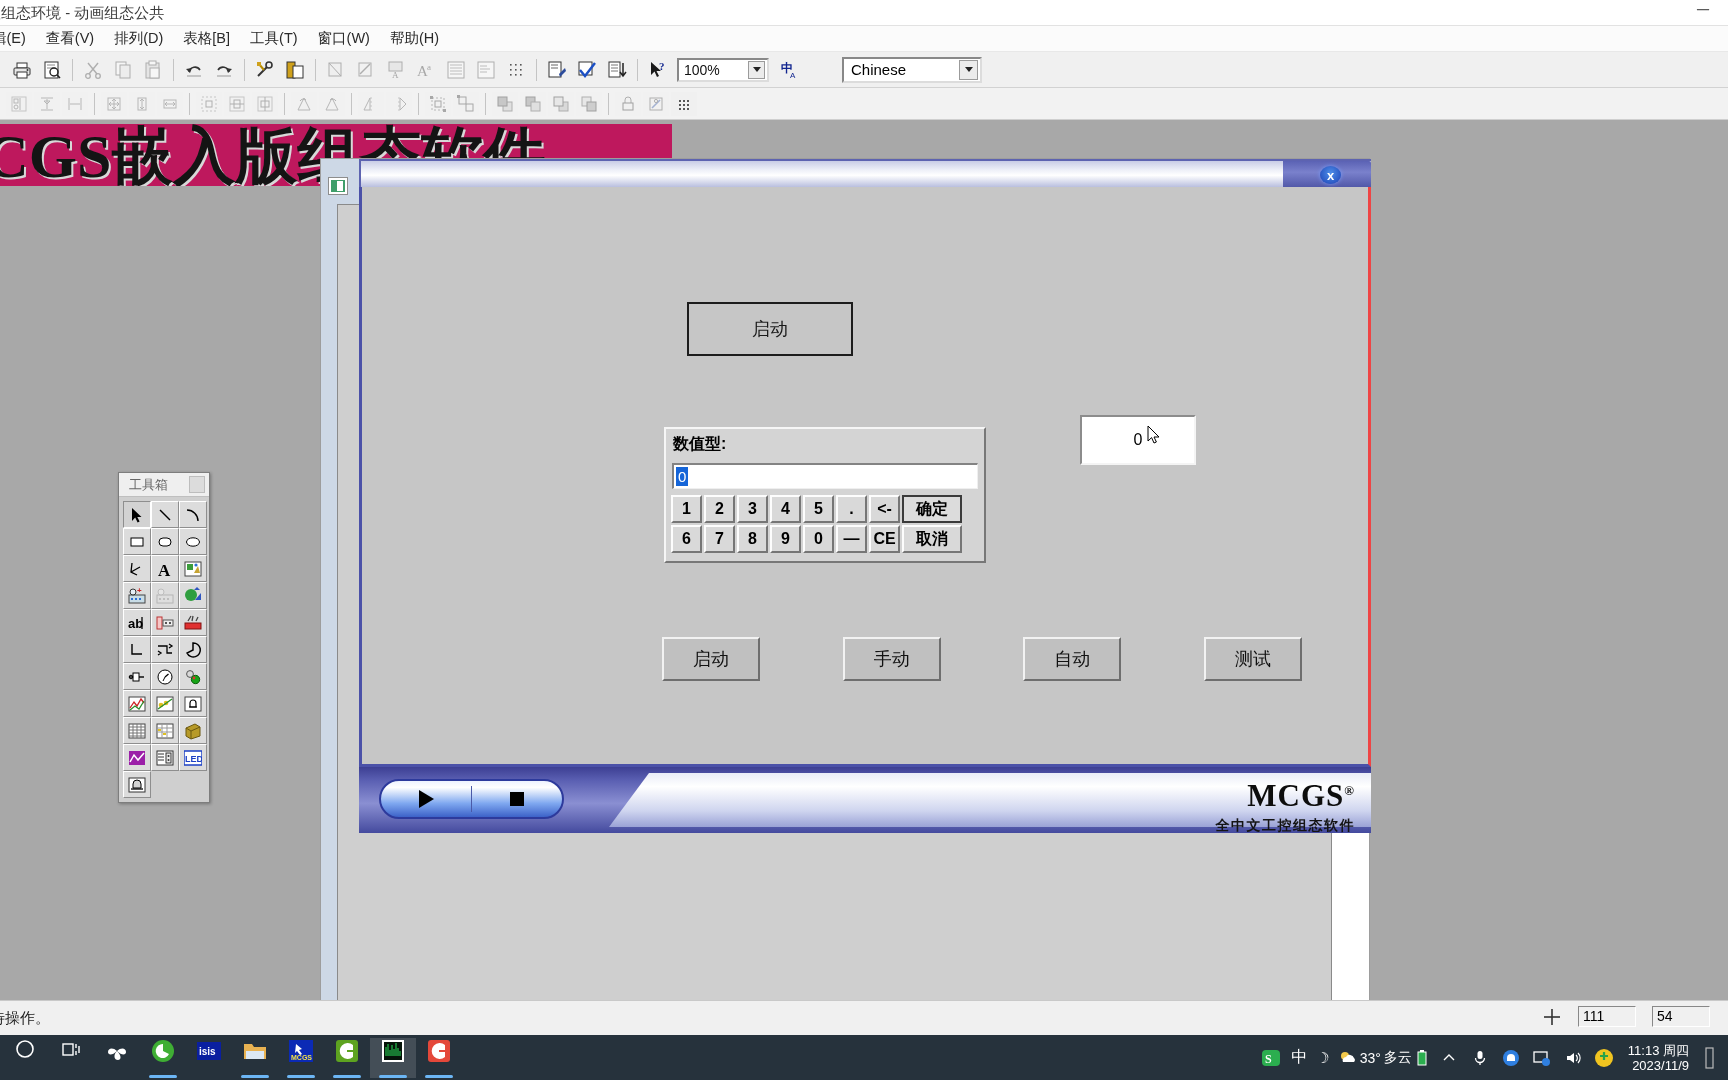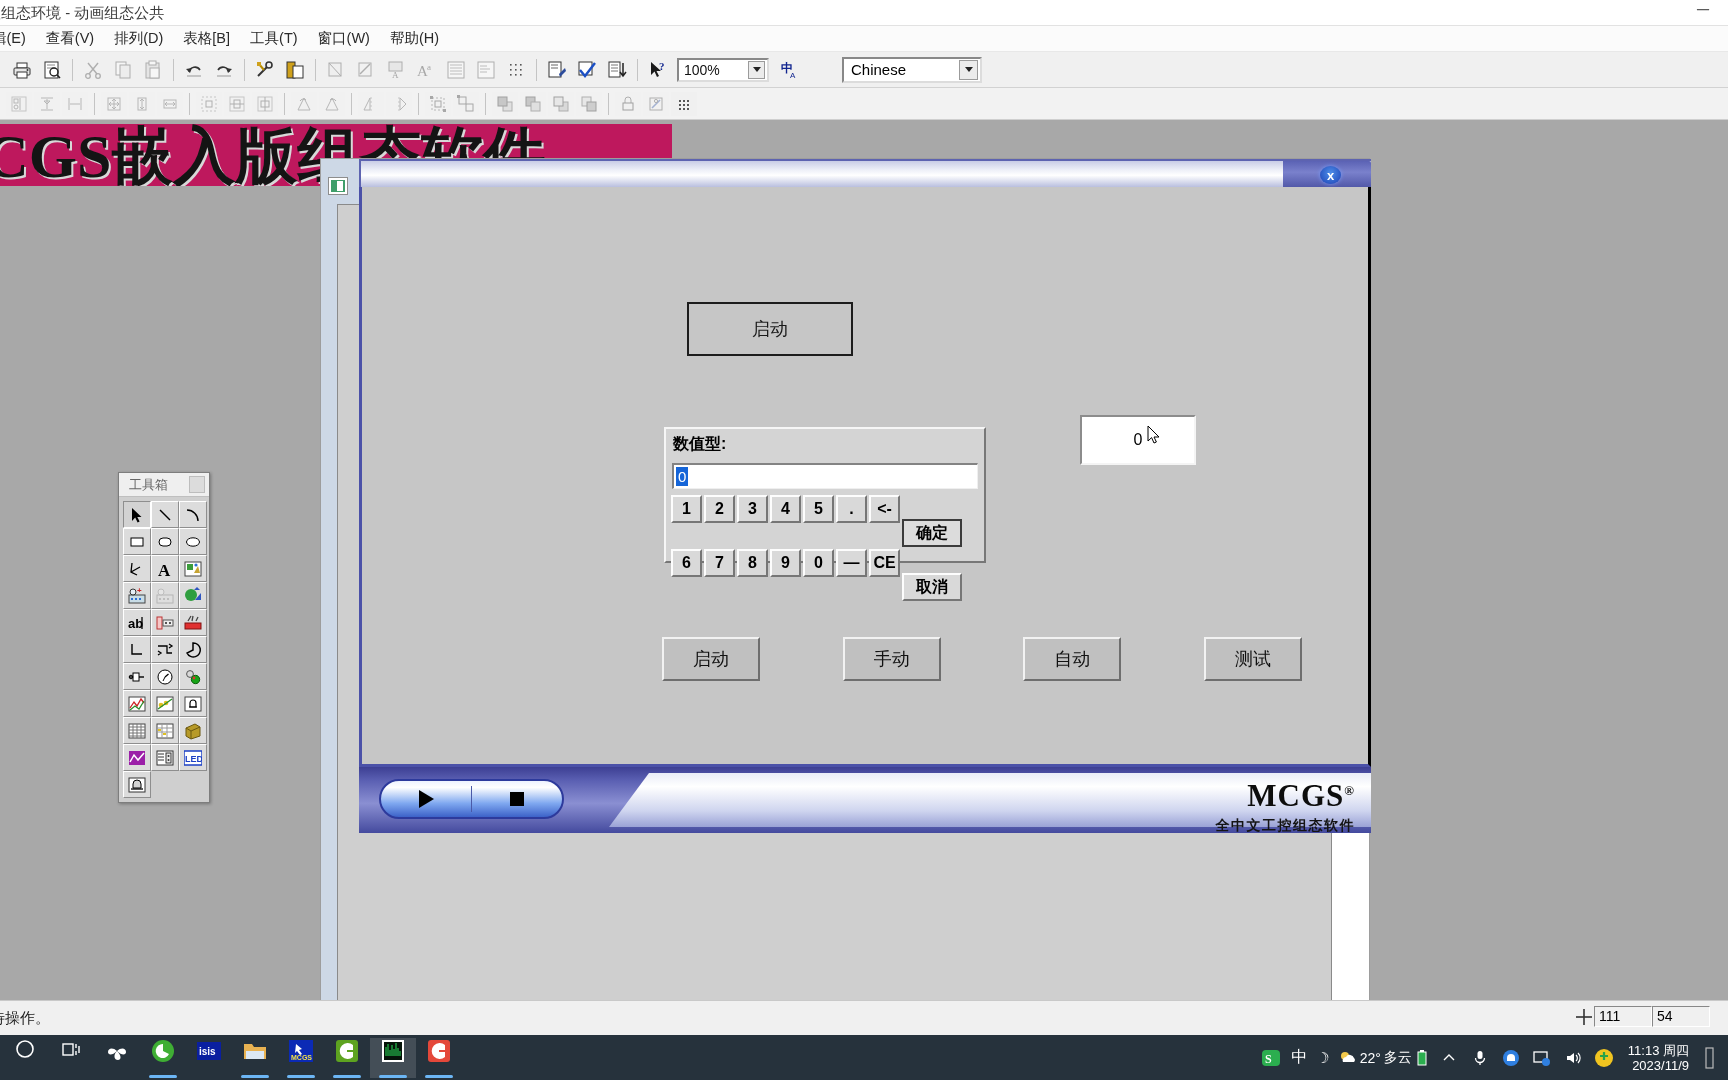--- a/index.html
+++ b/index.html
@@ -176,21 +176,21 @@
     position: absolute; right: 30px; top: 5px;
     width: 21px; height: 18px; border-radius: 50%;
     background: radial-gradient(circle at 50% 40%, #4f8fe8 0%, #2a57c4 70%, #1b3d96 100%);
     color: #fff; font-size: 13px; font-weight: bold;
     display: flex; align-items: center; justify-content: center;
     cursor: pointer; box-shadow: 0 0 4px rgba(120,160,255,.9);
   }
   .sim-body {
     position: absolute; left: 0; top: 28px; width: 1012px; height: 580px;
     background: #c6c6c6;
-    border-left: 3px solid #4b51a8; border-right: 3px solid #000000;
+    border-left: 3px solid #4b51a8; border-right: 3px solid #ef4444;
     border-bottom: 3px solid #4b51a8;
   }
   .sim-footer {
     position: absolute; left: 0; top: 608px; width: 1012px; height: 66px;
     background: linear-gradient(to bottom, #3d3f93 0%, #5a5fb2 20%, #8a8fd2 55%, #444a9e 100%);
     overflow: hidden;
   }
   .sim-footer-sheen {
     position: absolute; left: 250px; top: 6px; width: 762px; height: 54px;
     background: linear-gradient(to bottom, #e9ecf8 0%, #ffffff 25%, #cfd5ef 70%, #9aa2d6 100%);
@@ -285,35 +285,35 @@
   }
   .kp-row { display: flex; margin-bottom: 2px; }
   .kp-key {
     height: 28px; background: #d9d9d9; margin-right: 2px;
     border-top: 2px solid #fdfdfd; border-left: 2px solid #fdfdfd;
     border-right: 2px solid #767676; border-bottom: 2px solid #767676;
     display: flex; align-items: center; justify-content: center;
     font-size: 16px; font-weight: bold; color: #000; cursor: pointer;
   }
   .kp-key.num { width: 31px; }
-  .kp-key.act { width: 60px; font-size: 16px; margin-top: 24px; }
+  .kp-key.act { width: 60px; font-size: 16px; }
   .kp-key.act.focus { border: 2px solid #3b3b3b; background: #dcdcdc; }
 
   
   .statusbar {
     position: absolute; left: 0; top: 1000px; width: 1728px; height: 35px;
     background: #f0f0f0; border-top: 1px solid #c9c9c9;
     display: flex; align-items: center;
   }
   .status-text {
     font-size: 15px; color: #1c1c1c; margin-left: -10px; white-space: nowrap;
   }
   .status-right {
     position: absolute; right: 18px; top: 5px;
-    display: flex; align-items: center; gap: 0;
+    display: flex; align-items: center; gap: 16px;
   }
   .coord-box {
     width: 58px; height: 21px; background: #f0f0f0;
     border-top: 1px solid #888; border-left: 1px solid #888;
     border-right: 1px solid #fff; border-bottom: 1px solid #fff;
     font-size: 14px; color: #000; padding-left: 4px; line-height: 19px;
   }
 
   
   .taskbar {
@@ -1147,21 +1147,21 @@
             <text x="4" y="15" font-size="12" font-weight="bold" fill="#fff" font-family="serif">S</text>
           </svg>
       </span>
       <span style="font-size:16px">中</span>
       <span style="font-size:15px">☽</span>
       <span class="weather">
         <svg width="18" height="18" viewBox="0 0 18 18">
             <circle cx="6" cy="7" r="4" fill="#f2c94c"></circle>
             <path d="M4 13 A3.4 3.4 0 0 1 7 8 A4.4 4.4 0 0 1 15 9 A2.6 2.6 0 0 1 15 13 Z" fill="#fff"></path>
           </svg>
-        <span>22°</span>
+        <span>33°</span>
         <span>多云</span>
         <svg width="14" height="18" viewBox="0 0 14 18">
             <rect x="3" y="3" width="8" height="13" fill="#2bae4f" stroke="#fff"></rect>
             <rect x="5" y="1" width="4" height="2" fill="#fff"></rect>
           </svg>
       </span>
       <span class="tray-ico">
         <svg width="16" height="16" viewBox="0 0 16 16">
             <path d="M3 10 L8 5 L13 10" fill="none" stroke="#fff" stroke-width="1.4"></path>
           </svg>

